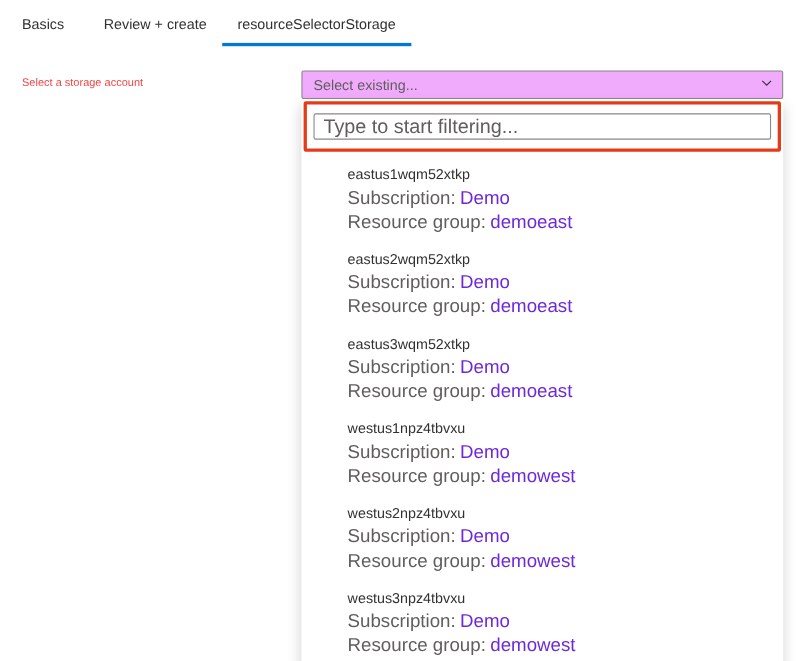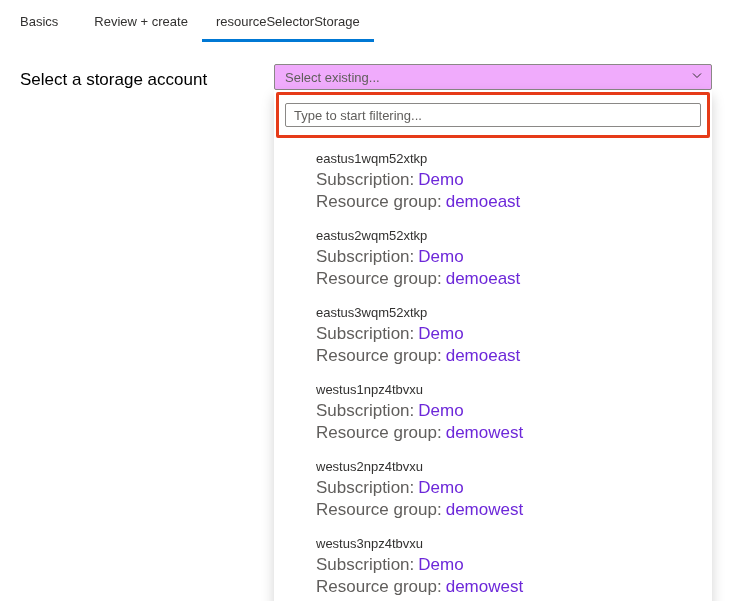--- a/index.html
+++ b/index.html
@@ -30,22 +30,22 @@
       color: #323130;
       border-bottom: 3px solid #0078d4;
     }
     .form-row {
       display: flex;
       align-items: flex-start;
       padding: 22px 20px 0 20px;
     }
     .form-label {
       width: 254px;
-      font-size: 17px;
-      color: #000000;
+      font-size: 10px;
+      color: #ef4444;
       padding-top: 6px;
     }
     .select-wrap {
       flex: 1;
       max-width: 438px;
       position: relative;
     }
     .select-trigger {
       width: 100%;
       height: 26px;
@@ -81,21 +81,21 @@
       border: 3px solid #e63b18;
       border-radius: 2px;
       margin: 2px 2px 6px 2px;
     }
     .filter-input {
       width: 100%;
       height: 24px;
       border: 1px solid #8a8886;
       border-radius: 2px;
       padding: 0 8px;
-      font-size: 13px;
+      font-size: 18px;
       color: #323130;
       outline: none;
       font-family: inherit;
     }
     .filter-input::placeholder { color: #605e5c; }
     .option-list {
       padding: 0 0 6px 0;
       margin-left: 28px;
     }
     .option {

